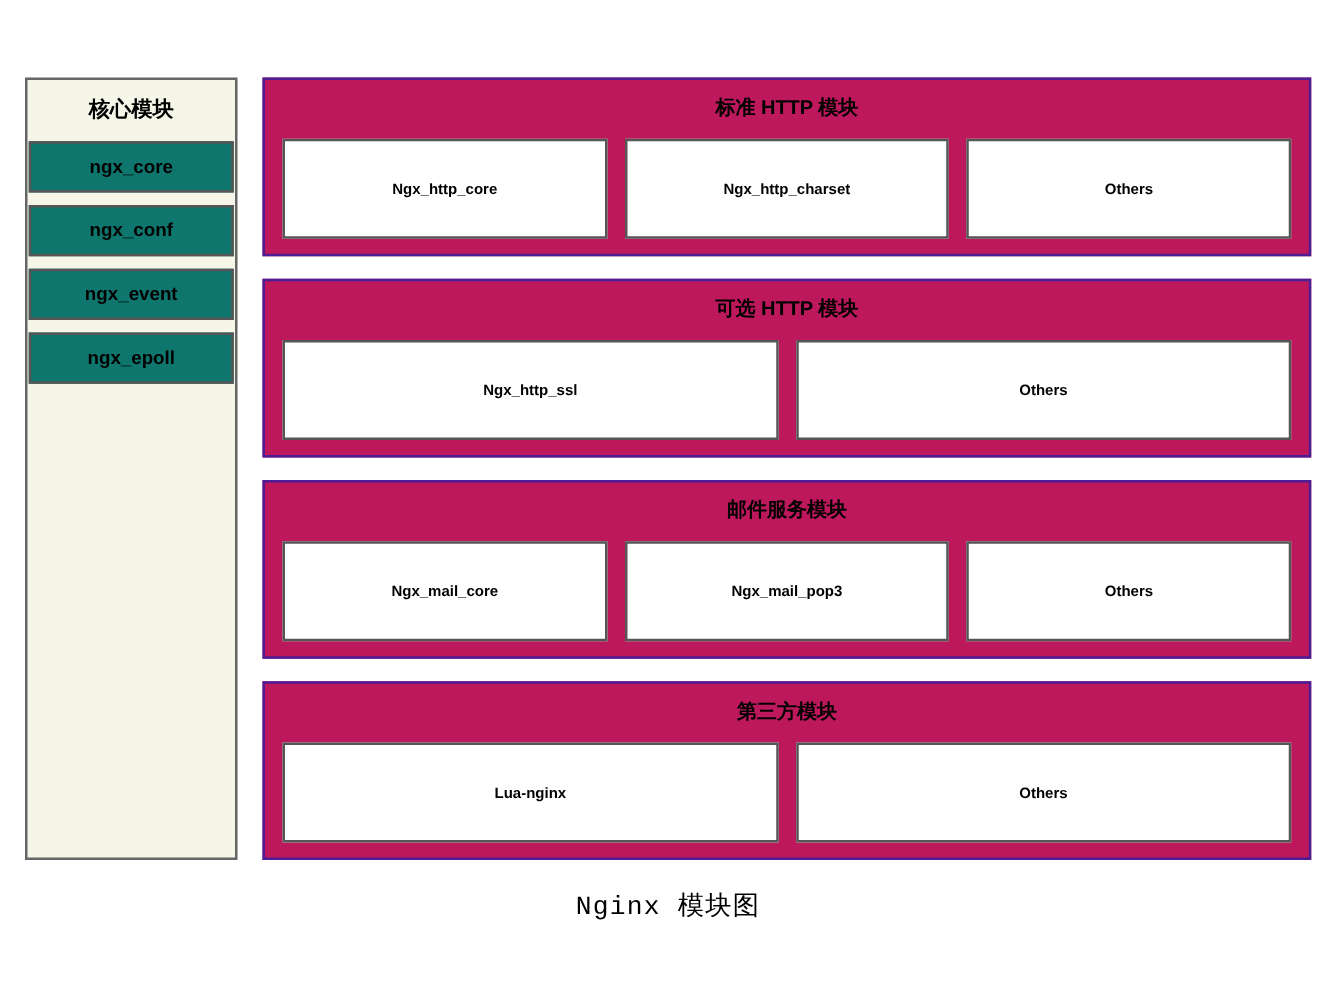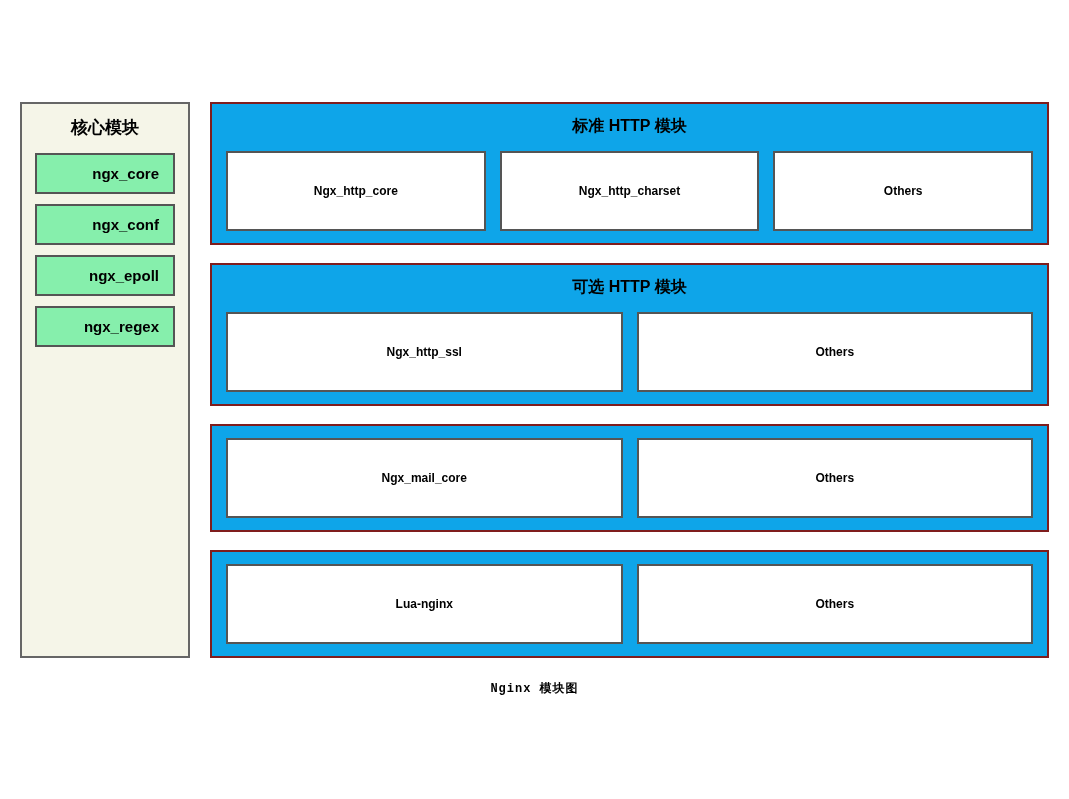--- a/index.html
+++ b/index.html
@@ -35,37 +35,37 @@
       width: 170px;
     }
     .core-column-title {
       font-size: 17px;
       font-weight: bold;
       margin-bottom: 4px;
       white-space: nowrap;
     }
     .core-module-box {
       border: 2px solid #555;
-      background: #86efac;
+      background: #0f766e;
       padding: 10px 14px;
-      width: 140px;
-      text-align: right;
+      width: 164px;
+      text-align: center;
       font-size: 15px;
       font-weight: bold;
     }
     
     .right-column {
       display: flex;
       flex-direction: column;
       gap: 18px;
       flex: 1;
     }
     .module-group {
-      border: 2px solid #7f1d1d;
-      background: #0ea5e9;
+      border: 2px solid #4c1d95;
+      background: #be185d;
       padding: 12px 14px;
       display: flex;
       flex-direction: column;
       gap: 10px;
     }
     .module-group-title {
       font-size: 16px;
       font-weight: bold;
       text-align: center;
       margin-bottom: 4px;
@@ -85,64 +85,67 @@
       font-weight: bold;
       flex: 1;
       min-height: 80px;
       display: flex;
       align-items: center;
       justify-content: center;
     }
     
     .caption {
       margin-top: 22px;
-      font-size: 12px;
-      font-weight: bold;
+      font-size: 21px;
+      font-weight: normal;
       font-family: "Courier New", monospace;
       letter-spacing: 1px;
     }
   </style>
 </head>
 <body>
 
 <div class="main-container">
 
   <div class="core-column">
     <div class="core-column-title">核心模块</div>
 
   <div class="core-module-box">ngx_core</div>
       <div class="core-module-box">ngx_conf</div>
+      <div class="core-module-box">ngx_event</div>
       <div class="core-module-box">ngx_epoll</div>
-      <div class="core-module-box">ngx_regex</div>
     </div>
 
   <div class="right-column">
 
   <div class="module-group">
         <div class="module-group-title">标准 HTTP 模块</div>
         <div class="module-group-items">
           <div class="module-item-box">Ngx_http_core</div>
           <div class="module-item-box">Ngx_http_charset</div>
           <div class="module-item-box">Others</div>
         </div>
       </div>
       <div class="module-group">
         <div class="module-group-title">可选 HTTP 模块</div>
         <div class="module-group-items">
           <div class="module-item-box">Ngx_http_ssl</div>
           <div class="module-item-box">Others</div>
         </div>
       </div>
       <div class="module-group">
+        <div class="module-group-title">邮件服务模块</div>
         <div class="module-group-items">
           <div class="module-item-box">Ngx_mail_core</div>
+          <div class="module-item-box">Ngx_mail_pop3</div>
           <div class="module-item-box">Others</div>
         </div>
       </div>
       <div class="module-group">
+        <div class="module-group-title">第三方模块</div>
         <div class="module-group-items">
           <div class="module-item-box">Lua-nginx</div>
           <div class="module-item-box">Others</div>
         </div>
       </div>
     </div>
 </div>
 
 <div class="caption">Nginx 模块图</div>
 

